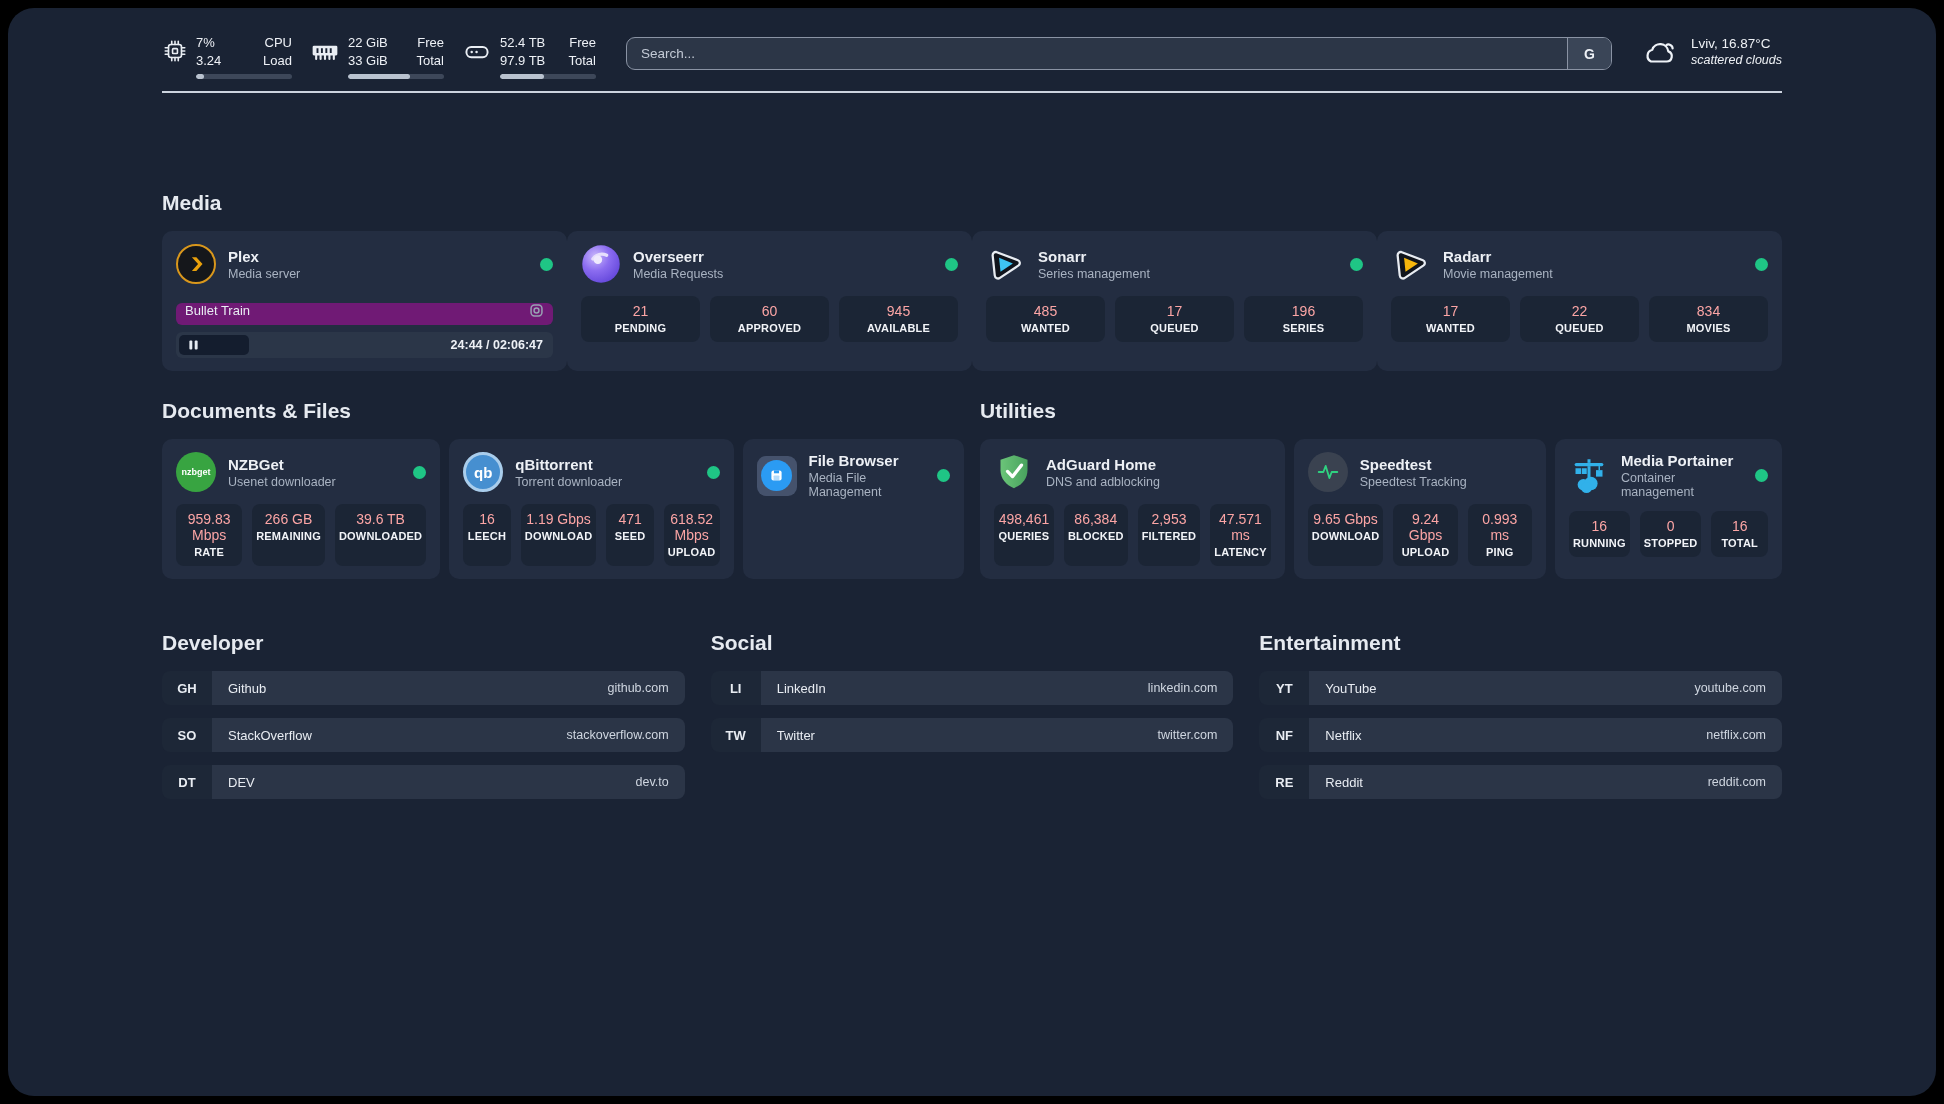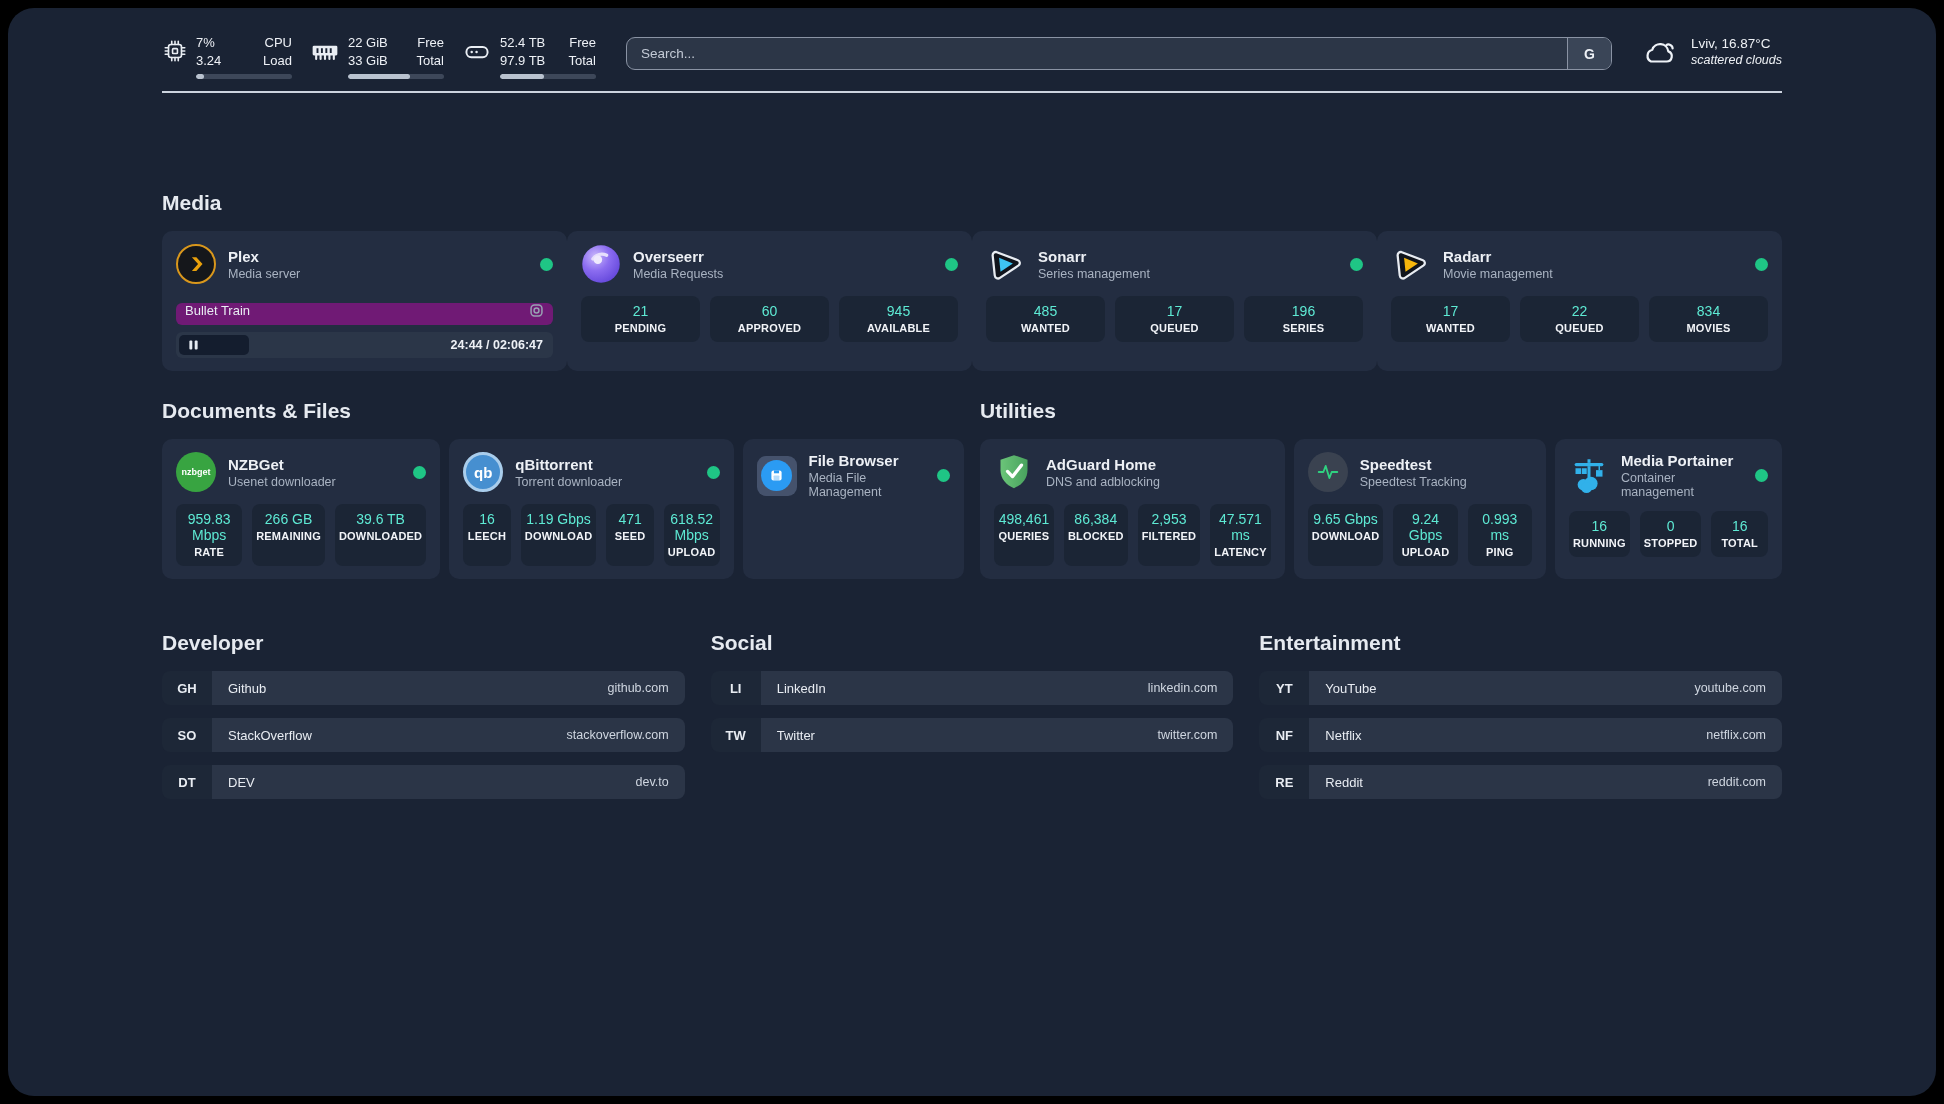--- a/index.html
+++ b/index.html
@@ -50,21 +50,21 @@
 
   .card { background:#232d41; border-radius:10px; padding:13px 14px; cursor:pointer; }
   .card-head { display:flex; align-items:center; gap:12px; }
   .app-icon { width:40px; height:40px; flex:0 0 auto; display:flex; align-items:center; justify-content:center; }
   .app-name { font-size:15px; font-weight:600; color:#edf0f5; }
   .app-desc { font-size:12.5px; color:#a9b3c2; margin-top:2px; }
   .status-dot { width:13px; height:13px; border-radius:50%; background:#1fc585; margin-left:auto; flex:0 0 auto; }
 
   .stats { display:flex; gap:10px; margin-top:12px; }
   .stat { flex:1; background:#1b2535; border-radius:8px; text-align:center; padding:7px 4px 8px; }
-  .stat-value { font-size:14px; color:#5eead4; }
+  .stat-value { font-size:14px; color:#fca5a5; }
   .stat-label { font-size:11px; font-weight:700; color:#f2f4f8; margin-top:3px; letter-spacing:.2px; }
 
   
   .player-row { background:#701a75; border-radius:6px; margin-top:19px; display:flex;
                 padding:0 9px; height:22px; }
   .player-title { font-size:13px; color:#e8ecf2; }
   .gear { margin-left:auto; display:flex; cursor:pointer; }
   .progress-row { background:#2b3648; border-radius:6px; margin-top:7px; display:flex;
                   align-items:center; height:26px; padding:3px; }
   .pause-pill { width:70px; height:20px; background:#141d2e; border-radius:5px;

